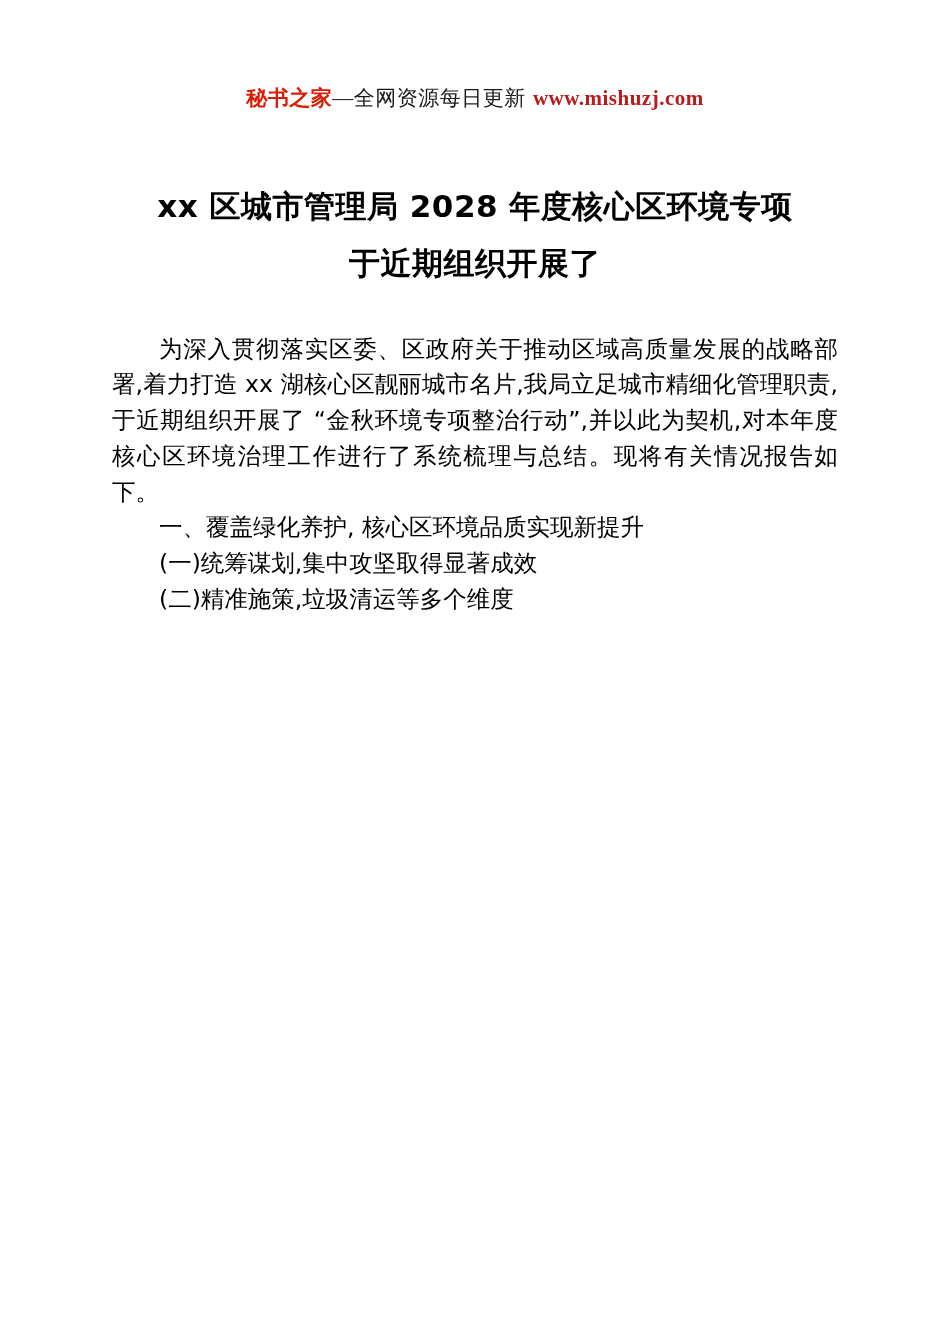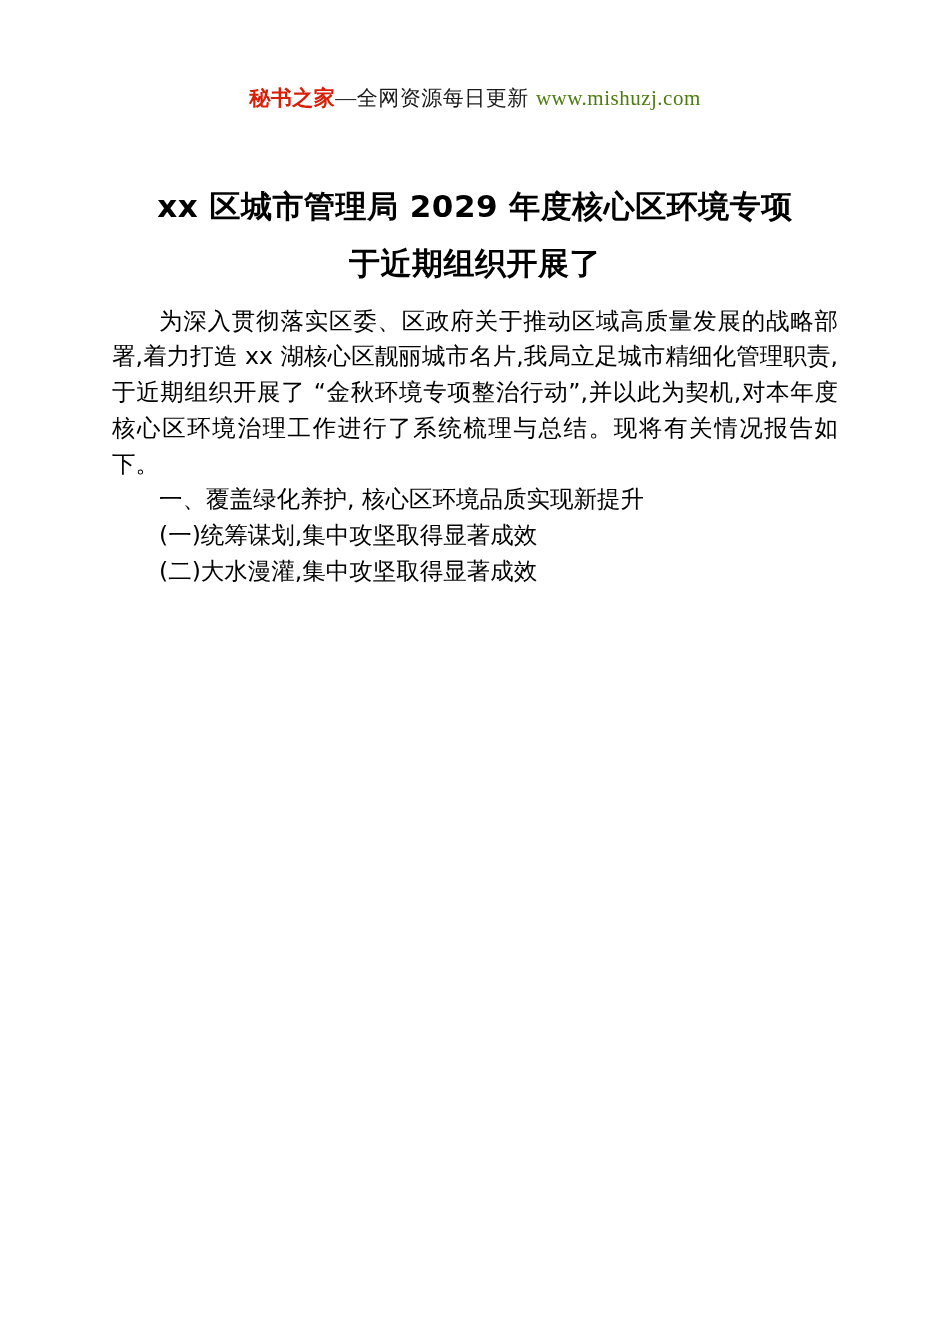--- a/index.html
+++ b/index.html
@@ -31,34 +31,35 @@
   }
   .watermark .brand {
     color: #d81e06;
     font-weight: bold;
   }
   .watermark .tag {
     color: #1a1a1a;
     font-family: Liberation Serif, serif;
   }
   .watermark .url {
-    color: #4d7c0f;
+    color: #b91c1c;
     font-family: "Liberation Serif", serif;
+    font-weight: bold;
   }
   .doc-title {
     margin-top: 66px;
     text-align: center;
     font-size: 31px;
     font-weight: bold;
     line-height: 1.85;
     letter-spacing: 0.5px;
     font-family: "DejaVu Sans", "Liberation Sans", sans-serif;
   }
   .doc-body {
-    margin-top: 11px;
+    margin-top: 39px;
   }
   .doc-body p {
     margin: 0;
     font-size: 23.5px;
     line-height: 1.52;
     text-align: justify;
     text-justify: inter-ideograph;
     font-family: "DejaVu Sans", "Liberation Sans", sans-serif;
     letter-spacing: 0px;
   }
@@ -72,24 +73,24 @@
 </head>
 <body>
 
 <div class="page">
 
   <div class="watermark">
     <span class="brand">秘书之家</span><span class="tag">—全网资源每日更新</span> <span class="url">www.mishuzj.com</span>
   </div>
 
   <div class="doc-title">
-    <div>xx 区城市管理局 2029 年度核心区环境专项</div>
+    <div>xx 区城市管理局 2028 年度核心区环境专项</div>
     <div>于近期组织开展了</div>
   </div>
 
   <div class="doc-body">
     <p class="indent">为深入贯彻落实区委、区政府关于推动区域高质量发展的战略部署,着力打造 xx 湖核心区靓丽城市名片,我局立足城市精细化管理职责,于近期组织开展了 “金秋环境专项整治行动”,并以此为契机,对本年度核心区环境治理工作进行了系统梳理与总结。现将有关情况报告如下。</p>
     <p class="heading">一、覆盖绿化养护, 核心区环境品质实现新提升</p>
     <p class="heading">(一)统筹谋划,集中攻坚取得显著成效</p>
-    <p class="heading">(二)大水漫灌,集中攻坚取得显著成效</p>
+    <p class="heading">(二)精准施策,垃圾清运等多个维度</p>
   </div>
 
 </div>
 
 </body></html>

